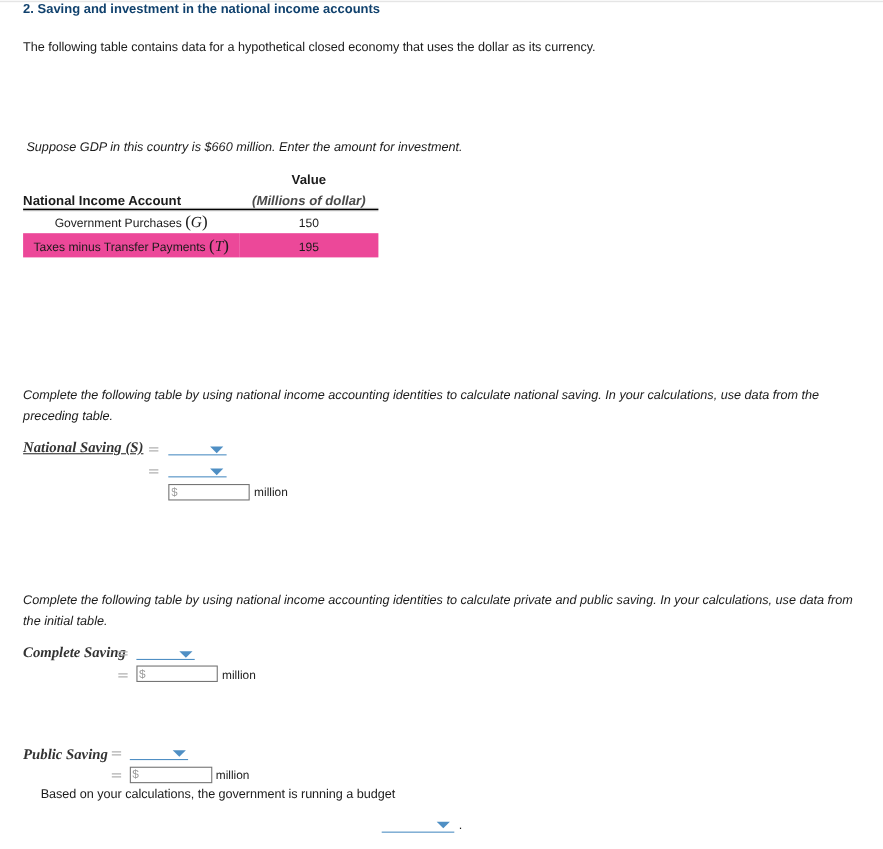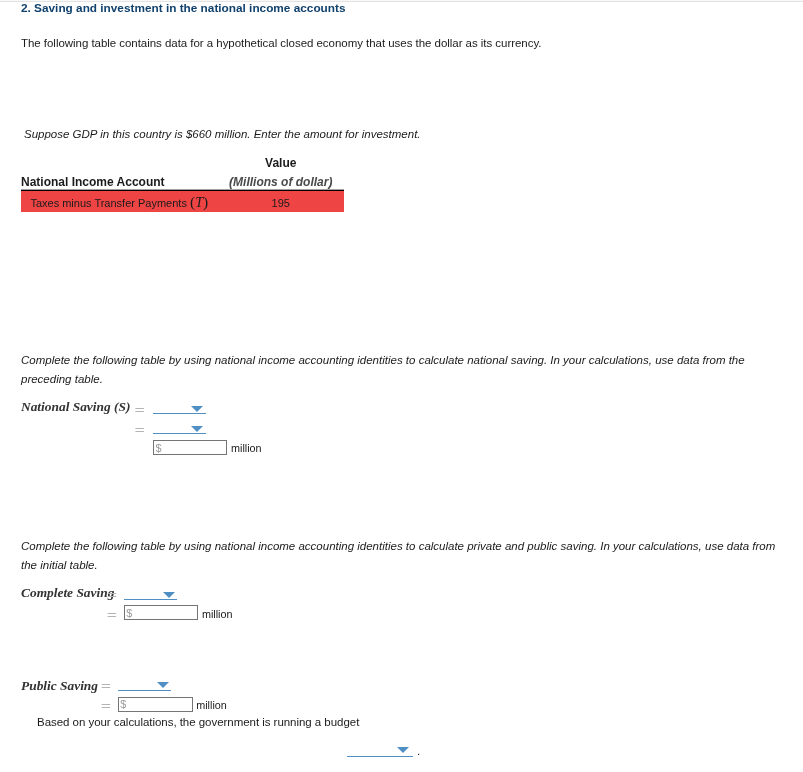--- a/index.html
+++ b/index.html
@@ -39,21 +39,21 @@
   }
   table.nia col.c1 { width:196.5px; }
   table.nia col.c2 { width:126.5px; }
   table.nia td { padding:0; font-weight:normal; box-sizing:border-box; }
   table.nia .hdrtop td { height:22px; vertical-align:bottom; padding:0 0 1px 0; line-height:13px; }
   .hdrtop .vallab { text-align:center; font-weight:bold; font-size:12px; color:#1b1b1b; }
   table.nia .hdrrow td { height:20px; vertical-align:bottom; padding:0 0 2px 0; line-height:13px; }
   .tablerule { position:absolute; left:21px; width:323px; height:3px; background:linear-gradient(to bottom, #a0a0a0 0%, #a0a0a0 33.3%, #000000 33.3%, #000000 66.6%, #b4b4b4 66.6%, #b4b4b4 100%); }
   .hdrrow .acctlab { text-align:left; font-weight:bold; font-size:12px; color:#1b1b1b; }
   .hdrrow .unitlab { text-align:center; font-weight:bold; font-style:italic; font-size:12px; color:#4a4a4a; }
-  tr.alt { background:#ef4444; }
+  tr.alt { background:#ec4899; }
   table.nia td.acct { text-align:center; height:21.55px; font-size:11px; color:#1b1b1b; vertical-align:bottom; line-height:13px; padding:0 0 2px 0; }
   table.nia td.val  { text-align:center; height:21.55px; font-size:11px; color:#1b1b1b; vertical-align:bottom; line-height:13px; padding:0 0 2px 0; }
   .mv { font-family:"Liberation Serif", serif; font-style:italic; font-size:14px; line-height:13px; }
   .pr { font-family:"Liberation Serif", serif; font-size:15.5px; line-height:13px; }
   input.cell {
     width:53.5px; height:16px; border:1px solid #757575; background:#fff;
     font-family:"Liberation Sans", sans-serif; font-size:10.5px; padding:0 3px;
     box-sizing:border-box; vertical-align:middle; color:#333; border-radius:0;
     position:relative; top:0.8px; left:0px;
   }
@@ -107,30 +107,34 @@
   <tbody>
   <tr class="hdrtop">
     <td></td>
     <td class="vallab">Value</td>
   </tr>
   <tr class="hdrrow">
     <td class="acctlab">National Income Account</td>
     <td class="unitlab">(Millions of dollar)</td>
   </tr>
 
+  <tr>
+    <td class="acct"><span>Government Purchases </span><span class="pr">(</span><span class="mv">G</span><span class="pr">)</span></td>
+    <td class="val">150</td>
+  </tr>
   <tr class="alt">
     <td class="acct"><span>Taxes minus Transfer Payments </span><span class="pr">(</span><span class="mv">T</span><span class="pr">)</span></td>
     <td class="val">195</td>
   </tr>
   </tbody>
 </table>
 
 <div class="prose" style="left:21px; top:351px; width:728px;">Complete the following table by using national income accounting identities to calculate national saving. In your calculations, use data from the preceding table.</div>
 
-<div class="eqlabel" style="left:21px; top:400px;">National Saving (S)</div>
+<div class="eqlabel" style="left:21px; top:400px;text-decoration:underline;">National Saving (S)</div>
 <div class="eqsign" style="left:134px; top:402px;">=</div>
 <div class="ddline" style="left:152.9px; top:412.7px; width:53.3px;"></div>
 <div class="tri" style="left:190.9px; top:405.8px;"></div>
 
 <div class="eqsign" style="left:134px; top:422px;">=</div>
 <div class="ddline" style="left:152.9px; top:432.7px; width:53.3px;"></div>
 <div class="tri" style="left:190.9px; top:425.8px;"></div>
 
 <input class="money" style="left: 153px; top: 440px; width: 74px;" type="text" placeholder="$">
 <div class="unit" style="left:231px; top:442px;">million</div>

